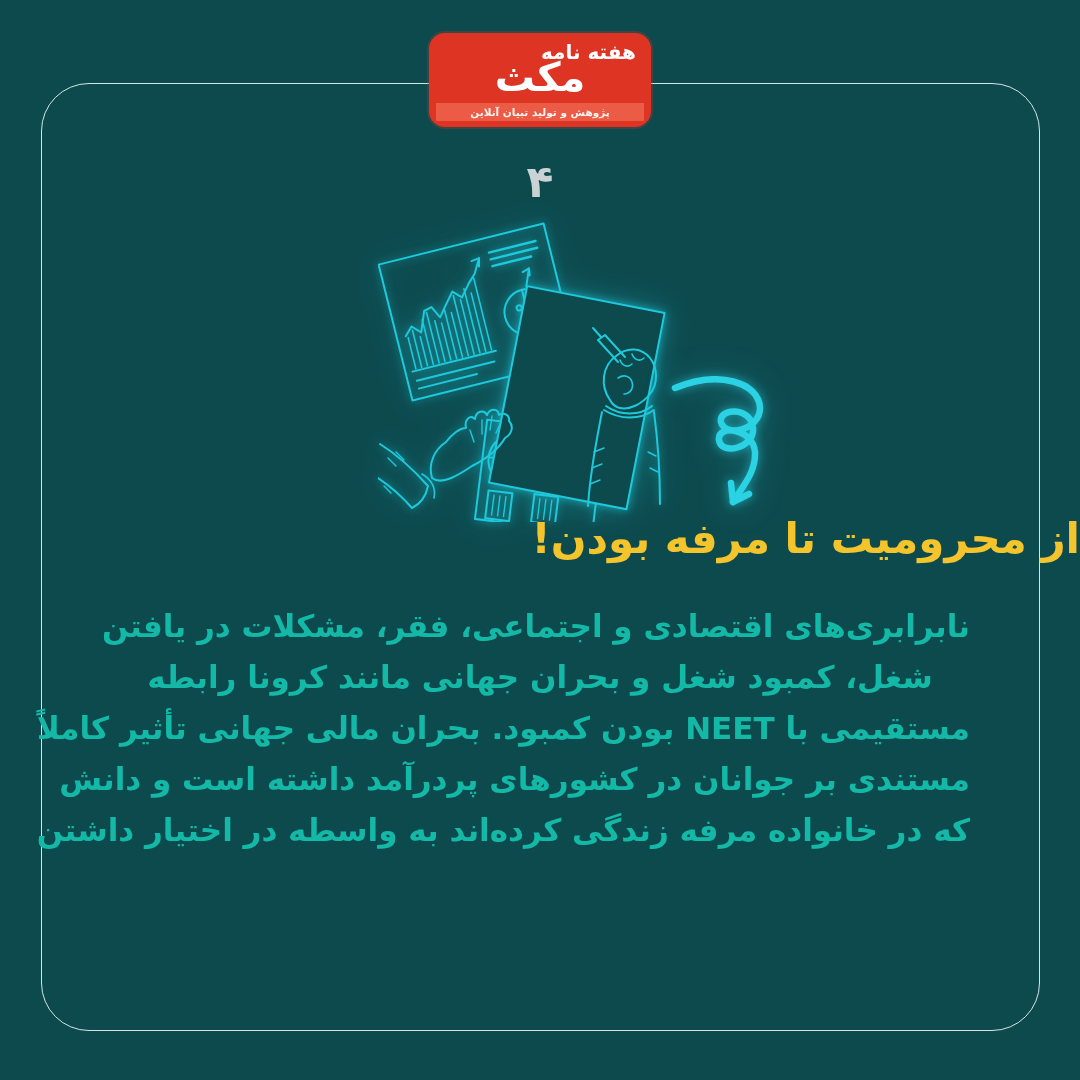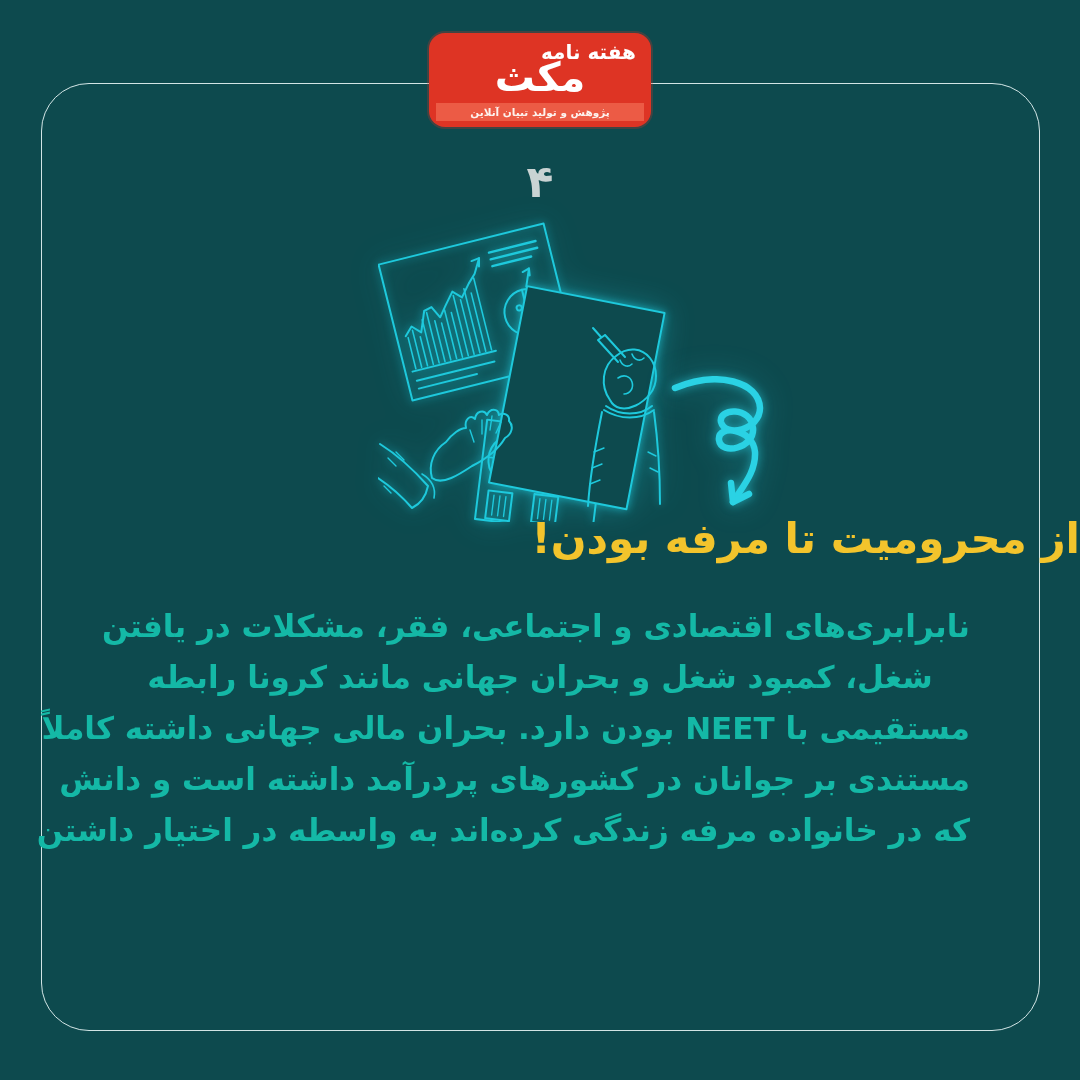--- a/index.html
+++ b/index.html
@@ -140,18 +140,18 @@
         <path d="M70 140 L86 132 M70 140 L68 121"></path>
       </g>
     </svg>
   </div>
 
   <div class="heading">از محرومیت تا مرفه بودن!</div>
 
   <div class="body-text">
       <div class="body-line">نابرابری‌های اقتصادی و اجتماعی، فقر، مشکلات در یافتن</div>
       <div class="body-line">شغل،  کمبود شغل و بحران جهانی مانند کرونا رابطه</div>
-      <div class="body-line">مستقیمی با NEET بودن دارد. بحران مالی جهانی داشته کاملاً</div>
+      <div class="body-line">مستقیمی با NEET بودن کمبود. بحران مالی جهانی تأثیر کاملاً</div>
       <div class="body-line">مستندی بر جوانان در کشورهای پردرآمد داشته است و دانش</div>
       <div class="body-line">که در خانواده مرفه زندگی کرده‌اند به واسطه در اختیار داشتن</div>
     </div>
 
 </div>
 
 </body></html>

